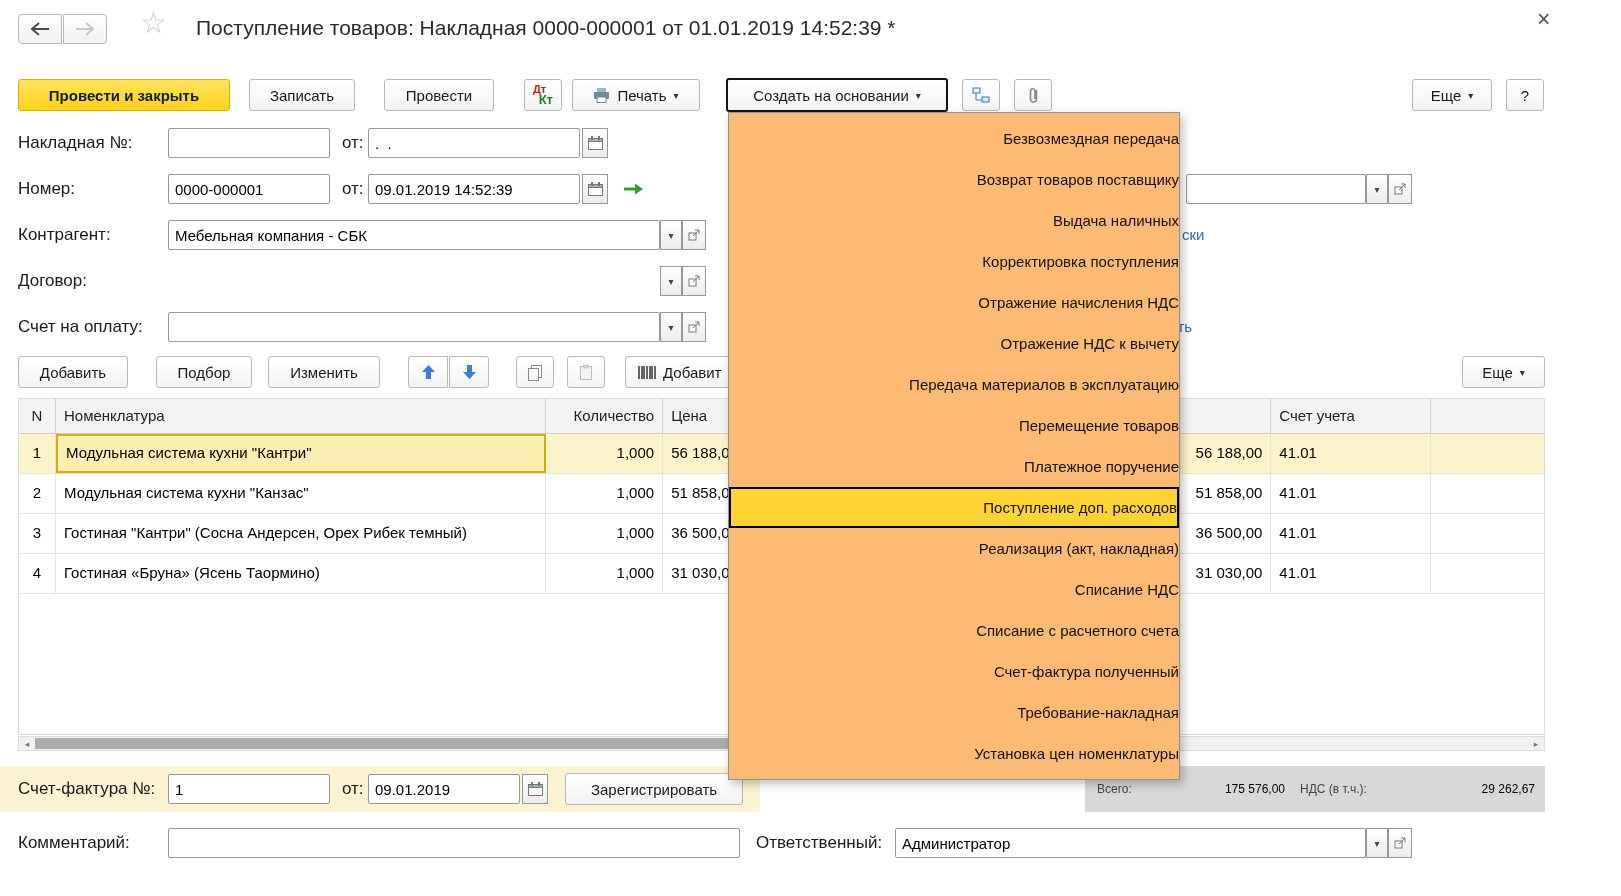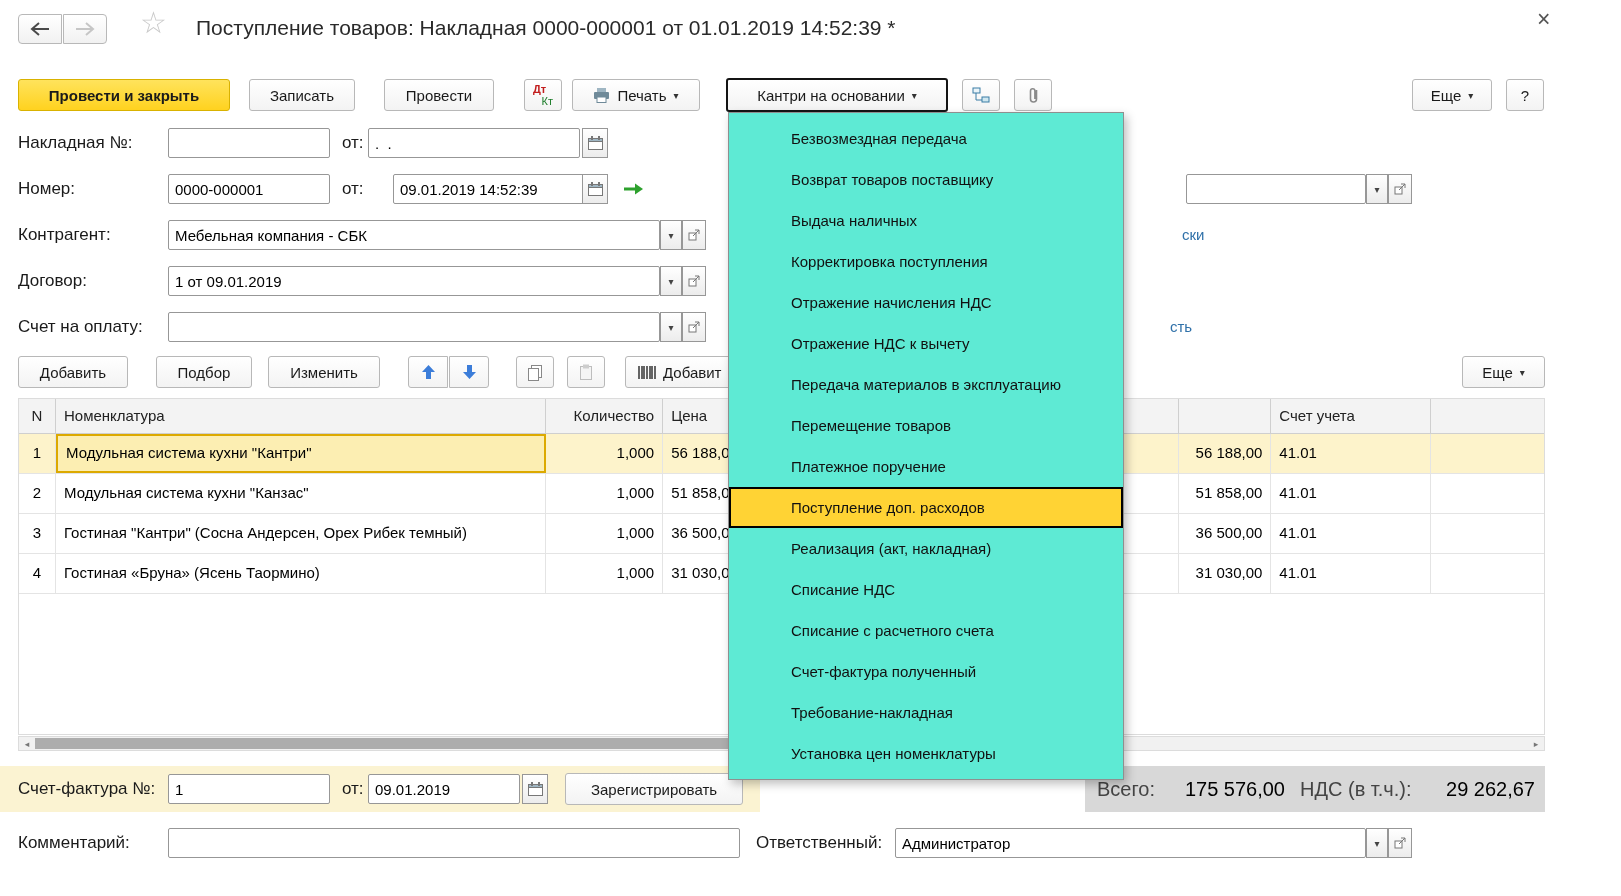--- a/index.html
+++ b/index.html
@@ -25,31 +25,31 @@
   .hrow{display:flex;height:34px;background:#f3f3f3;border-bottom:1px solid #cfcfcf;}
   .hc{box-sizing:border-box;border-right:1px solid #cfcfcf;line-height:33px;padding:0 8px;font-size:15px;color:#222;overflow:hidden;white-space:nowrap;}
   .trow{display:flex;height:39px;border-bottom:1px solid #e4e4e4;background:#fff;}
   .trow.sel{background:#fdf3cb;}
   .tc{box-sizing:border-box;border-right:1px solid #e4e4e4;line-height:38px;font-size:15px;padding:0 8px;white-space:nowrap;overflow:hidden;color:#000;}
   .w0{width:37px;text-align:center;}.w1{width:491px;}.w2{width:117px;text-align:right;}
   .w3{width:79px;text-align:right;}.w4{width:438px;}.w5{width:92px;text-align:right;}
   .w6{width:160px;}.w7{width:113px;border-right:none;}
   .focuscell{border:2px solid #dca900;background:#fceeb2;line-height:34px;}
   
-  .menu{position:absolute;left:728px;top:112px;width:396px;background:#5eead4;border:1px solid #8f8f8f;
-        box-shadow:3px 4px 9px rgba(0,0,0,.25);z-index:100;padding:5px 0;box-sizing:border-box;}
+  .menu{position:absolute;left:728px;top:112px;width:452px;background:#fdba74;border:1px solid #8f8f8f;
+        box-shadow:3px 4px 9px rgba(0,0,0,.25);z-index:100;padding:5px 0;box-sizing:border-box;text-align:right;}
   .mi{height:41px;line-height:41px;padding-left:62px;font-size:15px;white-space:nowrap;color:#111;}
   .mi.hl{background:#ffd334;border:2px solid #000;box-sizing:border-box;line-height:37px;padding-left:60px;}
   
   .hscroll{position:absolute;left:18px;top:736px;width:1527px;height:15px;background:#f1f1f1;border:1px solid #dcdcdc;box-sizing:border-box;}
   .scroll-arrow{position:absolute;top:0;width:16px;height:13px;display:flex;align-items:center;justify-content:center;font-size:9px;color:#777;background:#f1f1f1;}
   .thumb{position:absolute;left:16px;top:1px;width:1058px;height:11px;background:#adadad;}
   .strip{position:absolute;left:0;top:766px;width:760px;height:46px;background:#fbf3d2;}
   .totals{position:absolute;left:1085px;top:766px;width:460px;height:46px;background:#d8d8d8;}
-  .tot-txt{position:absolute;font-size:20px;line-height:46px;color:#222;white-space:nowrap;}
+  .tot-txt{position:absolute;font-size:12px;line-height:46px;color:#222;white-space:nowrap;}
   .title{position:absolute;left:196px;top:16px;font-size:21px;color:#2a2a2a;white-space:nowrap;}
   .ico{display:inline-flex;align-items:center;justify-content:center;}
 </style>
 </head>
 <body>
 
 <div class="app">
 
   <div class="navbtn" style="left:18px;top:14px;border-radius:4px 0 0 4px;">
     <span class="ico">
@@ -74,36 +74,36 @@
   </div>
   <div class="btn" style="left:249px;top:79px;width:106px;">
     <span>Записать</span>
   </div>
   <div class="btn" style="left:384px;top:79px;width:110px;justify-content:center;">
     <span>Провести</span>
   </div>
   <div class="btn" style="left:524px;top:79px;width:38px;padding:8px;position:absolute;">
     <span style="position:relative;width:26px;height:24px;display:block;">
       <span style="position:absolute;left:0;top:0;font-size:11px;font-weight:bold;color:#c21d1d;">Дт</span>
-      <span style="position:absolute;right:0;bottom:0;font-size:11px;font-weight:normal;color:#1d7d2a;">Кт</span>
+      <span style="position:absolute;right:0;bottom:0;font-size:13px;font-weight:bold;color:#1d7d2a;">Кт</span>
     </span>
   </div>
   <div class="btn" style="left:572px;top:79px;width:128px;">
     <span class="ico">
       <svg width="17" height="15" viewBox="0 0 17 15">
           <rect x="4" y="0" width="9" height="4" fill="#9fb6c3"></rect>
           <rect x="1" y="4" width="15" height="7" rx="1" fill="#6f8a99"></rect>
           <rect x="4" y="9" width="9" height="5.5" fill="#fff" stroke="#6f8a99"></rect>
         </svg>
     </span>
     <span>Печать</span>
     <span class="caret">▾</span>
   </div>
   <div class="btn btn-active" style="left:726px;top:78px;width:222px;">
-    <span>Кантри на основании</span>
+    <span>Создать на основании</span>
     <span class="caret">▾</span>
   </div>
   <div class="btn" style="left:962px;top:79px;width:38px;padding:0;">
     <span class="ico">
       <svg width="18" height="16" viewBox="0 0 18 16">
           <rect x="1" y="1" width="7" height="5" fill="#eaf4f9" stroke="#3a7ca5"></rect>
           <rect x="10" y="10" width="7" height="5" fill="#cfe7f0" stroke="#3a7ca5"></rect>
           <path d="M4 6 V13 H10" stroke="#3a7ca5" fill="none"></path>
         </svg>
     </span>
@@ -134,21 +134,21 @@
           <rect x="0.5" y="2.5" width="14" height="3" fill="#9fb6c3" stroke="#777"></rect>
           <rect x="3" y="0" width="2" height="4" fill="#777"></rect>
           <rect x="10" y="0" width="2" height="4" fill="#777"></rect>
         </svg>
     </span>
   </div>
 
   <div class="label" style="left:18px;top:174px;">Номер:</div>
   <input class="inp" style="left: 168px; top: 174px; width: 162px;" value="0000-000001">
   <div class="label" style="left:342px;top:174px;">от:</div>
-  <input class="inp" style="left: 368px; top: 174px; width: 212px; margin-left: 25px;" value="09.01.2019 14:52:39">
+  <input class="inp" style="left: 368px; top: 174px; width: 212px;" value="09.01.2019 14:52:39">
   <div class="mini" style="left:582px;top:174px;width:26px;">
     <span class="ico">
       <svg width="15" height="14" viewBox="0 0 15 14">
           <rect x="0.5" y="2.5" width="14" height="11" fill="#fff" stroke="#777"></rect>
           <rect x="0.5" y="2.5" width="14" height="3" fill="#9fb6c3" stroke="#777"></rect>
           <rect x="3" y="0" width="2" height="4" fill="#777"></rect>
           <rect x="10" y="0" width="2" height="4" fill="#777"></rect>
         </svg>
     </span>
   </div>
@@ -180,21 +180,20 @@
     <span class="ico">
       <svg width="12" height="12" viewBox="0 0 12 12">
           <rect x="1" y="4" width="7" height="7" fill="#fff" stroke="#777"></rect>
           <path d="M5 7 L11 1 M7 1 h4 v4" stroke="#777" fill="none"></path>
         </svg>
     </span>
   </div>
   <div class="link" style="left:1182px;top:220px;">ски</div>
 
   <div class="label" style="left:18px;top:266px;text-align:center;">Договор:</div>
-  <input class="inp" style="left: 168px; top: 266px; width: 492px;" value="1 от 09.01.2019">
   <div class="mini" style="left:660px;top:266px;">
       <span>▾</span>
     </div>
   <div class="mini" style="left:682px;top:266px;width:24px;">
     <span class="ico">
       <svg width="12" height="12" viewBox="0 0 12 12">
           <rect x="1" y="4" width="7" height="7" fill="#fff" stroke="#777"></rect>
           <path d="M5 7 L11 1 M7 1 h4 v4" stroke="#777" fill="none"></path>
         </svg>
     </span>

